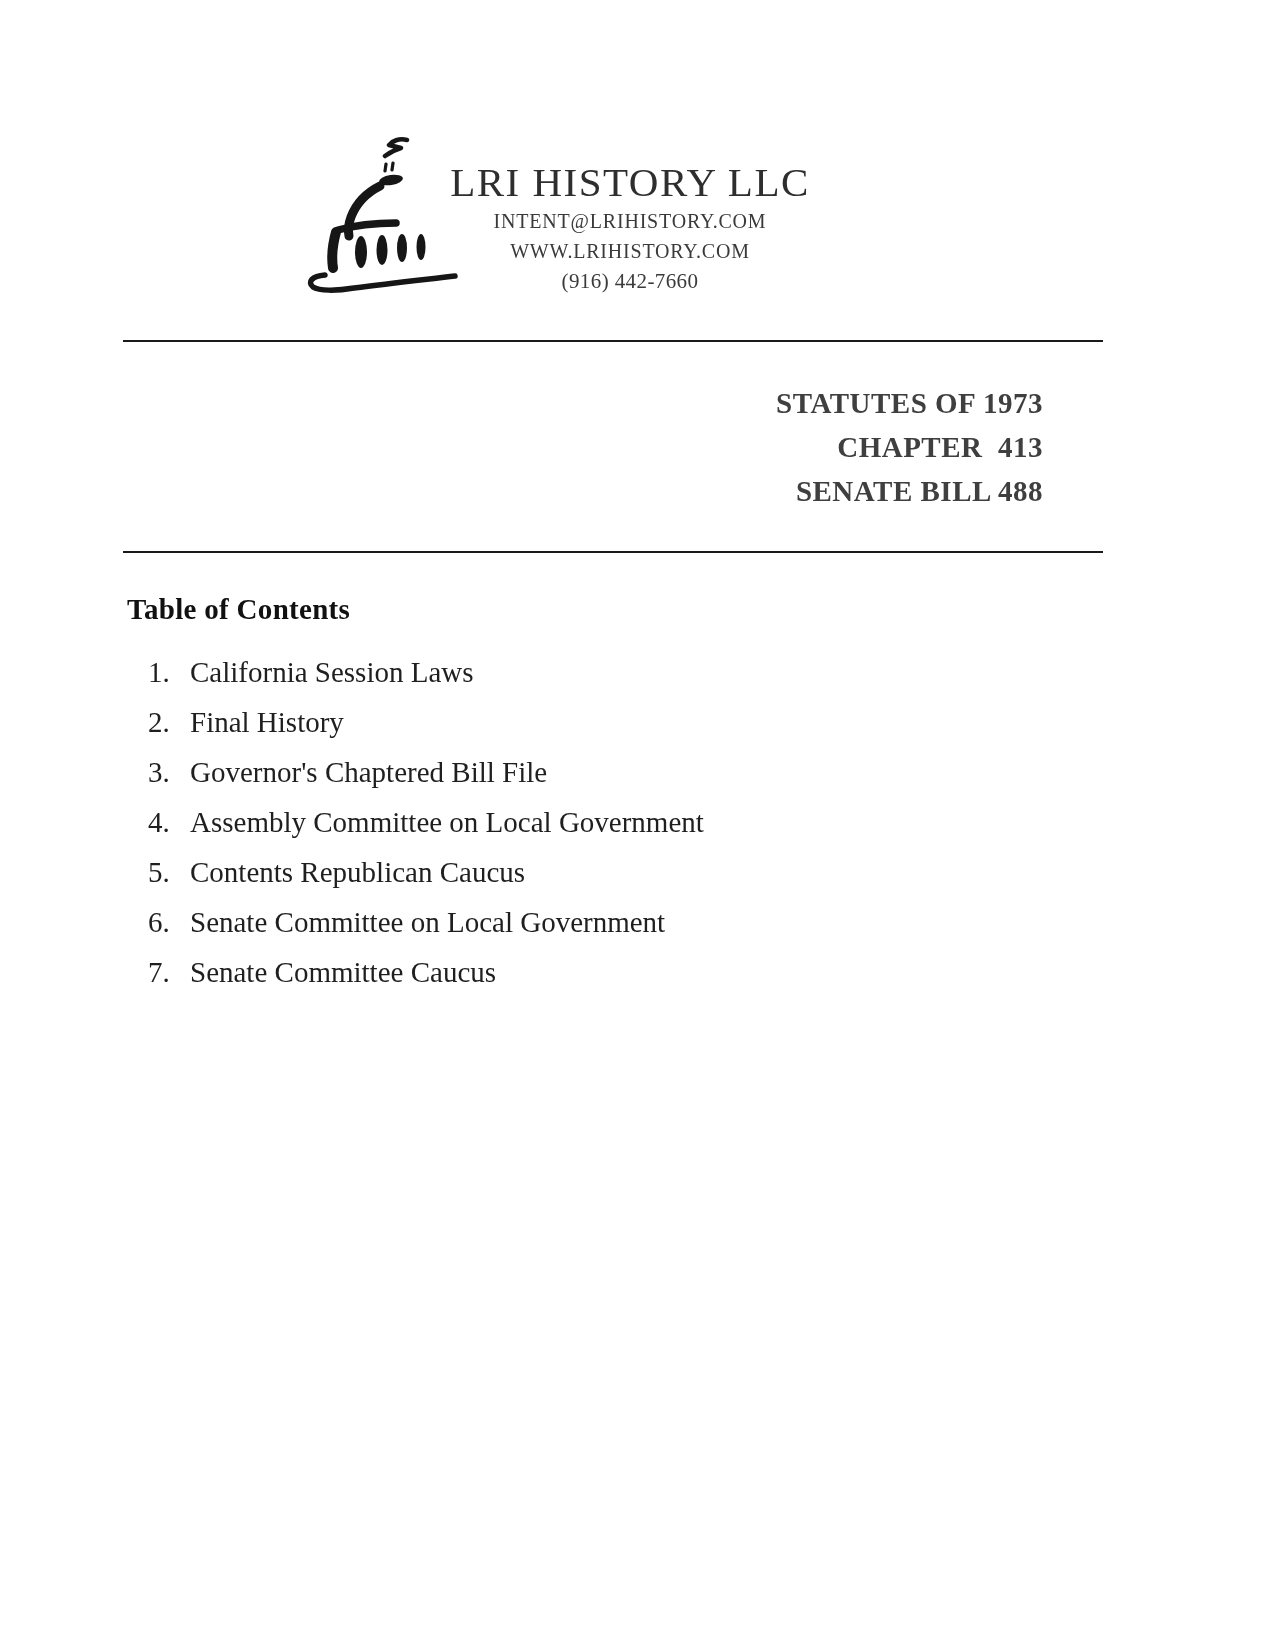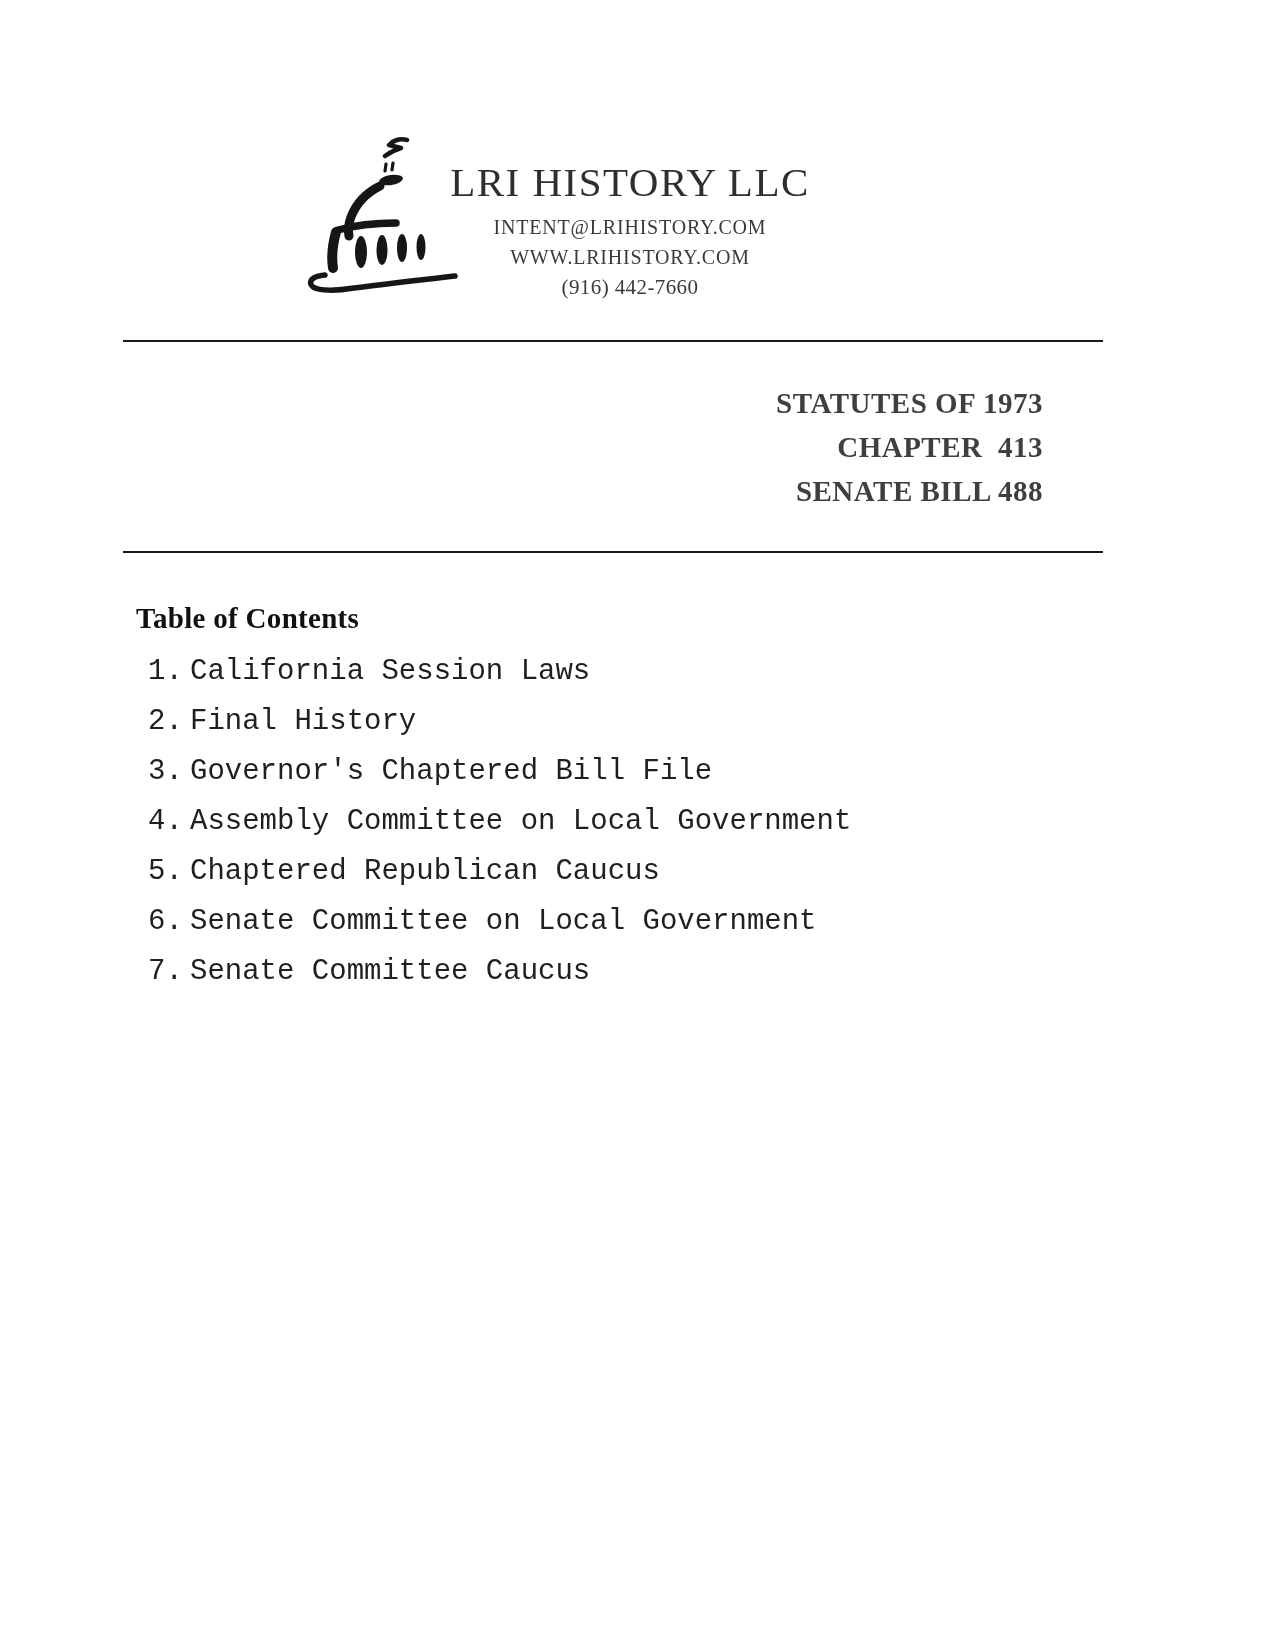--- a/index.html
+++ b/index.html
@@ -31,21 +31,21 @@
     width: 400px;
     text-align: center;
   }
   .company-name {
     font-size: 41px;
     line-height: 40px;
     letter-spacing: 1.5px;
     color: #2e2e2e;
   }
   .contact-lines {
-    margin-top: 10px;
+    margin-top: 4px;
     font-size: 20px;
     line-height: 30px;
     letter-spacing: 0.8px;
     color: #3a3a3a;
   }
   .contact-lines .phone {
     font-size: 21px;
     letter-spacing: 0.4px;
   }
 
@@ -72,40 +72,39 @@
     letter-spacing: 0.5px;
     color: #3f3f3f;
   }
   .ref-line { white-space: pre; margin-left: 32px; }
 
   
   .toc-heading {
     position: absolute;
     left: 120px;
     top: 584px;
-    margin: 16px;
+    margin: 7px;
     font-size: 29px;
     line-height: 36px;
     font-weight: bold;
     letter-spacing: 0.3px;
     color: #111111;
   }
   .toc-list {
     position: absolute;
     left: 148px;
     top: 647px;
     width: 800px;
     font-size: 29px;
     color: #1f1f1f;
   }
   .toc-item {
     height: 50px;
     line-height: 50px;
     white-space: nowrap;
-    font-family: Liberation Mono, monospace;
   }
   .toc-num {
     display: inline-block;
     width: 42px;
   }
 </style>
 </head>
 <body>
 
 <div class="page">
@@ -159,21 +158,21 @@
     <div class="toc-item">
       <span class="toc-num">2.</span><span>Final History</span>
     </div>
     <div class="toc-item">
       <span class="toc-num">3.</span><span>Governor's Chaptered Bill File</span>
     </div>
     <div class="toc-item">
       <span class="toc-num">4.</span><span>Assembly Committee on Local Government</span>
     </div>
     <div class="toc-item">
-      <span class="toc-num">5.</span><span>Chaptered Republican Caucus</span>
+      <span class="toc-num">5.</span><span>Contents Republican Caucus</span>
     </div>
     <div class="toc-item">
       <span class="toc-num">6.</span><span>Senate Committee on Local Government</span>
     </div>
     <div class="toc-item">
       <span class="toc-num">7.</span><span>Senate Committee Caucus</span>
     </div>
   </div>
 
 </div>

